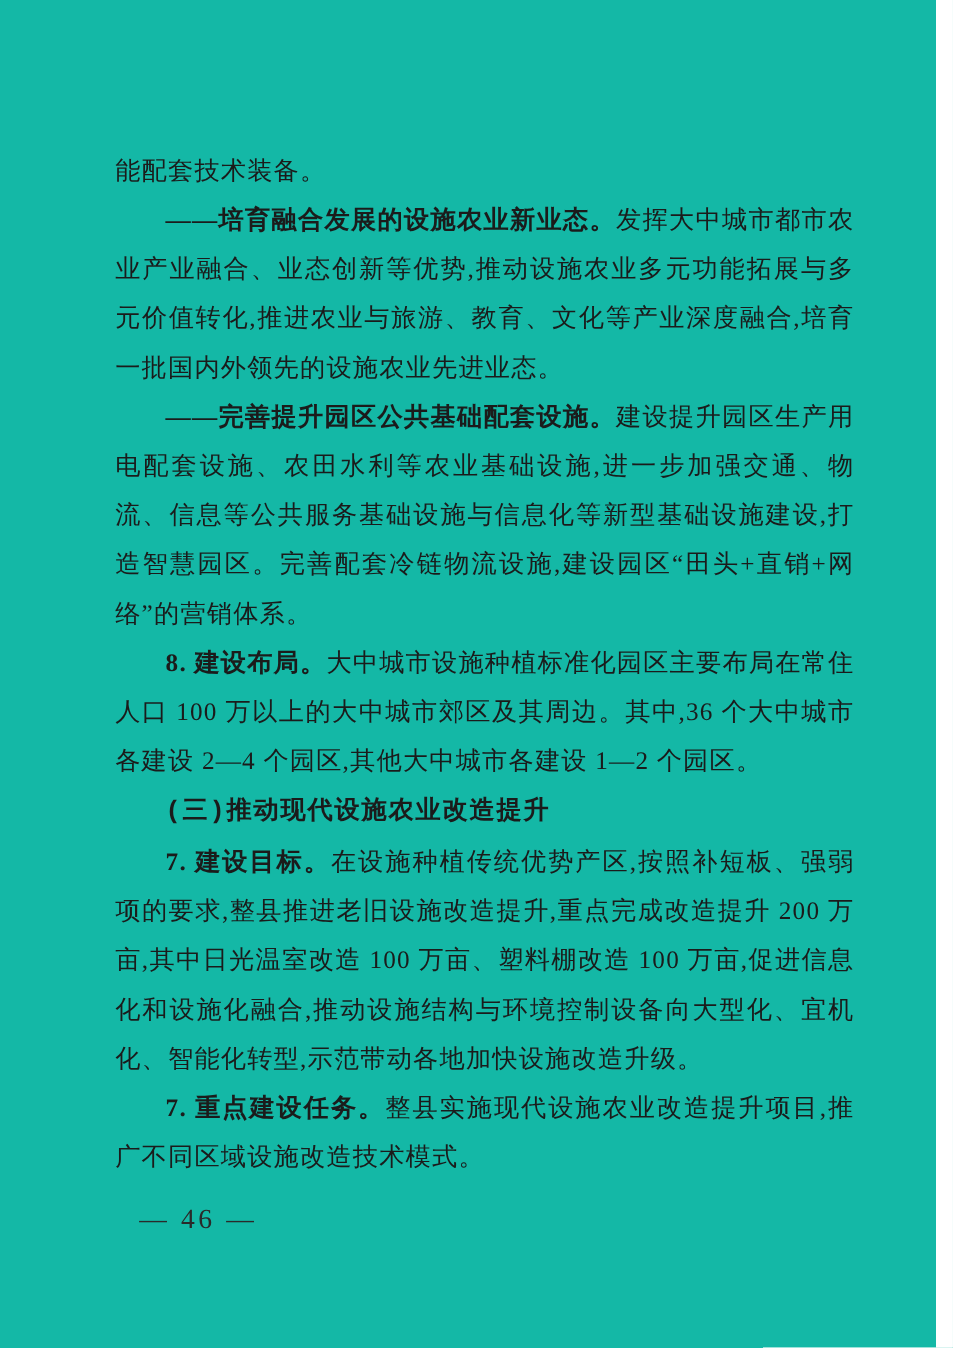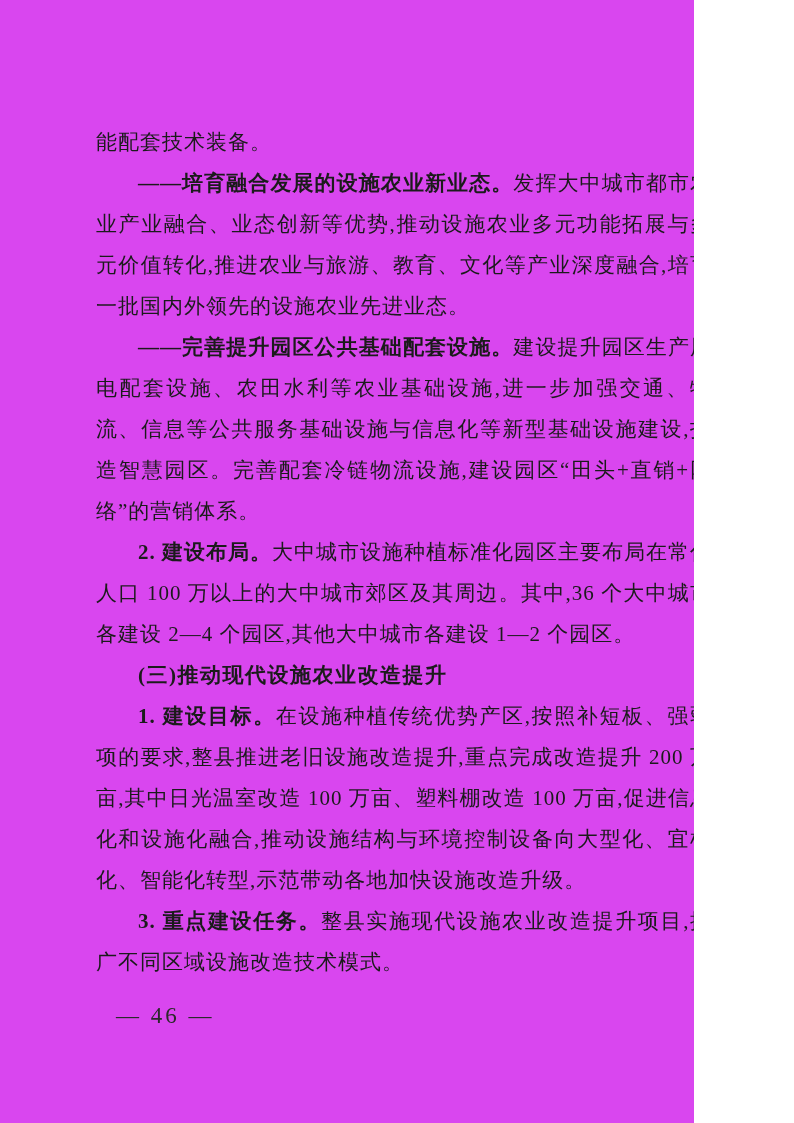--- a/index.html
+++ b/index.html
@@ -2,23 +2,23 @@
 <html><head>
 <meta charset="utf-8">
 <style>
   html, body {
     margin: 0;
     padding: 0;
     background: #ffffff;
   }
   .page {
     position: relative;
-    width: 694px;
+    width: 780px;
     height: 1123px;
-    background: #d946ef;
+    background: #14b8a6;
     overflow: hidden;
     font-family: "Liberation Serif", "DejaVu Serif", serif;
     color: #1b1b1b;
   }
   .content {
     position: absolute;
     left: 96px;
     top: 122px;
     width: 616px;
     font-size: 21px;
@@ -32,20 +32,21 @@
     text-indent: 2em;
   }
   .para.no-indent {
     text-indent: 0;
   }
   .lead {
     font-weight: bold;
   }
   .heading-para .lead {
     letter-spacing: 1.5px;
+    font-family: Liberation Mono, monospace;
   }
   .page-number {
     position: absolute;
     left: 116px;
     top: 1002px;
     font-size: 23px;
     line-height: 28px;
     letter-spacing: 3px;
     color: #2a2a2a;
     white-space: pre;
@@ -57,25 +58,25 @@
 <div class="page">
 
   <div class="content">
 
     <p class="para no-indent"><span>能配套技术装备。</span></p>
 
     <p class="para"><span class="lead">——培育融合发展的设施农业新业态。</span><span>发挥大中城市都市农业产业融合、业态创新等优势,推动设施农业多元功能拓展与多元价值转化,推进农业与旅游、教育、文化等产业深度融合,培育一批国内外领先的设施农业先进业态。</span></p>
 
     <p class="para"><span class="lead">——完善提升园区公共基础配套设施。</span><span>建设提升园区生产用电配套设施、农田水利等农业基础设施,进一步加强交通、物流、信息等公共服务基础设施与信息化等新型基础设施建设,打造智慧园区。完善配套冷链物流设施,建设园区“田头+直销+网络”的营销体系。</span></p>
 
-    <p class="para"><span class="lead">2. 建设布局。</span><span>大中城市设施种植标准化园区主要布局在常住人口 100 万以上的大中城市郊区及其周边。其中,36 个大中城市各建设 2—4 个园区,其他大中城市各建设 1—2 个园区。</span></p>
+    <p class="para"><span class="lead">8. 建设布局。</span><span>大中城市设施种植标准化园区主要布局在常住人口 100 万以上的大中城市郊区及其周边。其中,36 个大中城市各建设 2—4 个园区,其他大中城市各建设 1—2 个园区。</span></p>
 
     <p class="para heading-para"><span class="lead">(三)推动现代设施农业改造提升</span><span></span></p>
 
-    <p class="para"><span class="lead">1. 建设目标。</span><span>在设施种植传统优势产区,按照补短板、强弱项的要求,整县推进老旧设施改造提升,重点完成改造提升 200 万亩,其中日光温室改造 100 万亩、塑料棚改造 100 万亩,促进信息化和设施化融合,推动设施结构与环境控制设备向大型化、宜机化、智能化转型,示范带动各地加快设施改造升级。</span></p>
+    <p class="para"><span class="lead">7. 建设目标。</span><span>在设施种植传统优势产区,按照补短板、强弱项的要求,整县推进老旧设施改造提升,重点完成改造提升 200 万亩,其中日光温室改造 100 万亩、塑料棚改造 100 万亩,促进信息化和设施化融合,推动设施结构与环境控制设备向大型化、宜机化、智能化转型,示范带动各地加快设施改造升级。</span></p>
 
-    <p class="para"><span class="lead">3. 重点建设任务。</span><span>整县实施现代设施农业改造提升项目,推广不同区域设施改造技术模式。</span></p>
+    <p class="para"><span class="lead">7. 重点建设任务。</span><span>整县实施现代设施农业改造提升项目,推广不同区域设施改造技术模式。</span></p>
 
   </div>
 
   <div class="page-number">— 46 —</div>
 
 </div>
 
 </body></html>

